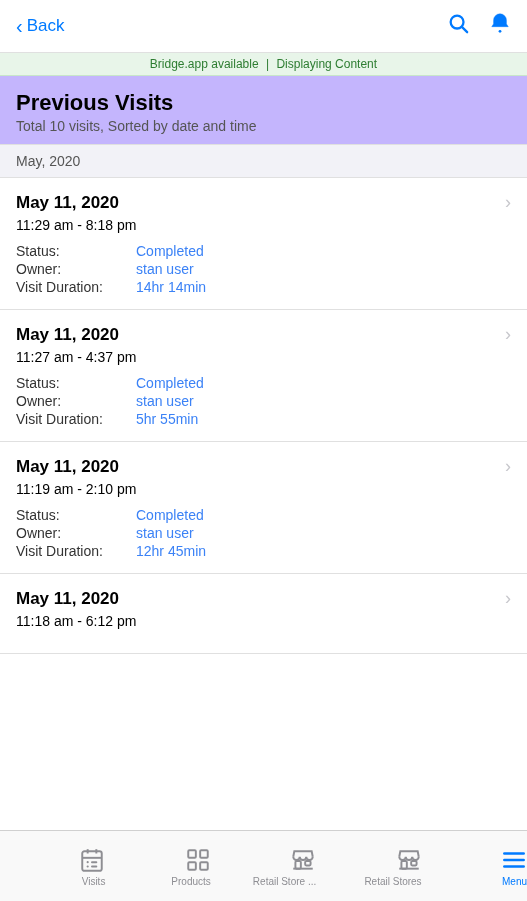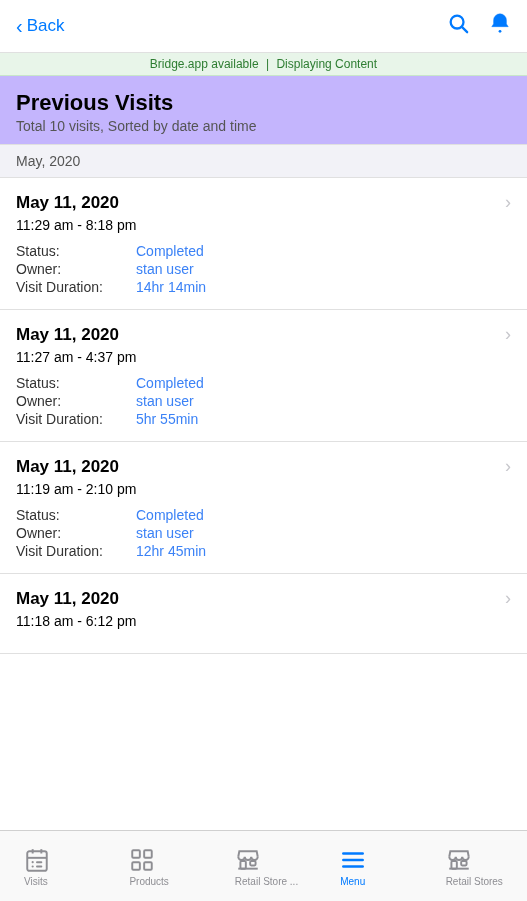--- a/index.html
+++ b/index.html
@@ -136,26 +136,25 @@
       height: 71px;
       background: #f9f9f9;
       border-top: 1px solid #d0d0d0;
       display: flex;
       align-items: stretch;
     }
     .tab-item {
       flex: 1;
       display: flex;
       flex-direction: column;
-      align-items: flex-start;
+      align-items: flex-end;
       justify-content: center;
       cursor: pointer;
       padding: 6px 0 4px;
       gap: 3px;
-      margin-left: 24px;
     }
     .tab-label {
       font-size: 10px;
       color: #8e8e93;
     }
     .tab-label.active {
       color: #007AFF;
     }
 
     .scroll-content {
@@ -306,35 +305,35 @@
         <rect x="5" y="13" width="5" height="7" rx="1"></rect>
         <rect x="14" y="13" width="5" height="4" rx="1"></rect>
         <line x1="3" y1="20" x2="21" y2="20"></line>
       </svg>
     </span>
     <span class="tab-label">Retail Store ...</span>
   </div>
 
   <div class="tab-item">
     <span class="tab-svg">
-      <svg width="26" height="26" viewBox="0 0 24 24" fill="none" stroke="#007AFF" stroke-width="2.2" stroke-linecap="round">
-        <line x1="3" y1="6" x2="21" y2="6"></line>
-        <line x1="3" y1="12" x2="21" y2="12"></line>
-        <line x1="3" y1="18" x2="21" y2="18"></line>
-      </svg>
-    </span>
-    <span class="tab-label active">Menu</span>
-  </div>
-
-  <div class="tab-item">
-    <span class="tab-svg">
       <svg width="26" height="26" viewBox="0 0 24 24" fill="none" stroke="#8e8e93" stroke-width="1.8">
         <path d="M3 9l1-5h16l1 5"></path>
         <path d="M3 9a3 3 0 0 0 6 0 3 3 0 0 0 6 0 3 3 0 0 0 6 0"></path>
         <rect x="5" y="13" width="5" height="7" rx="1"></rect>
         <rect x="14" y="13" width="5" height="4" rx="1"></rect>
         <line x1="3" y1="20" x2="21" y2="20"></line>
       </svg>
     </span>
     <span class="tab-label">Retail Stores</span>
   </div>
 
+  <div class="tab-item">
+    <span class="tab-svg">
+      <svg width="26" height="26" viewBox="0 0 24 24" fill="none" stroke="#007AFF" stroke-width="2.2" stroke-linecap="round">
+        <line x1="3" y1="6" x2="21" y2="6"></line>
+        <line x1="3" y1="12" x2="21" y2="12"></line>
+        <line x1="3" y1="18" x2="21" y2="18"></line>
+      </svg>
+    </span>
+    <span class="tab-label active">Menu</span>
+  </div>
+
 </div>
 
 </body></html>

